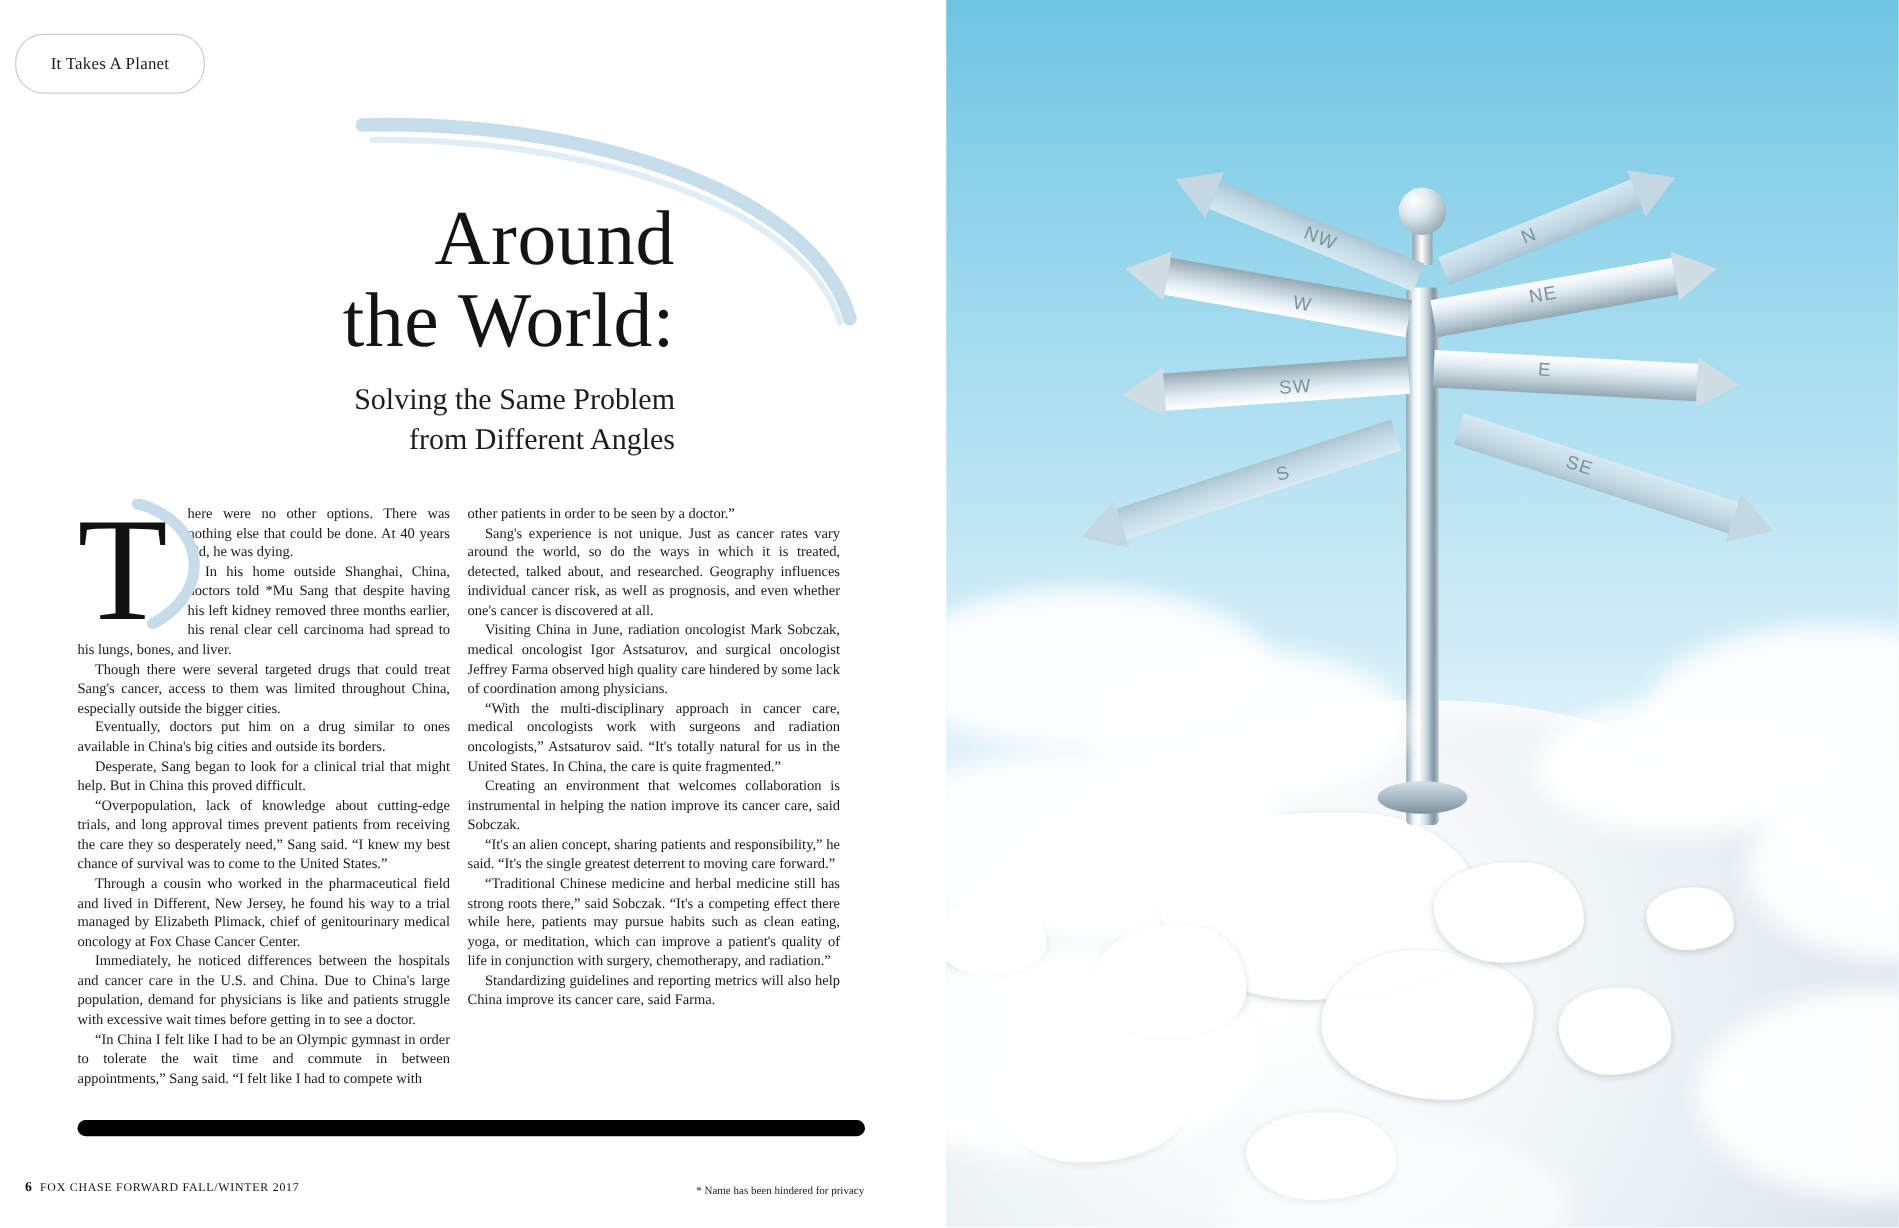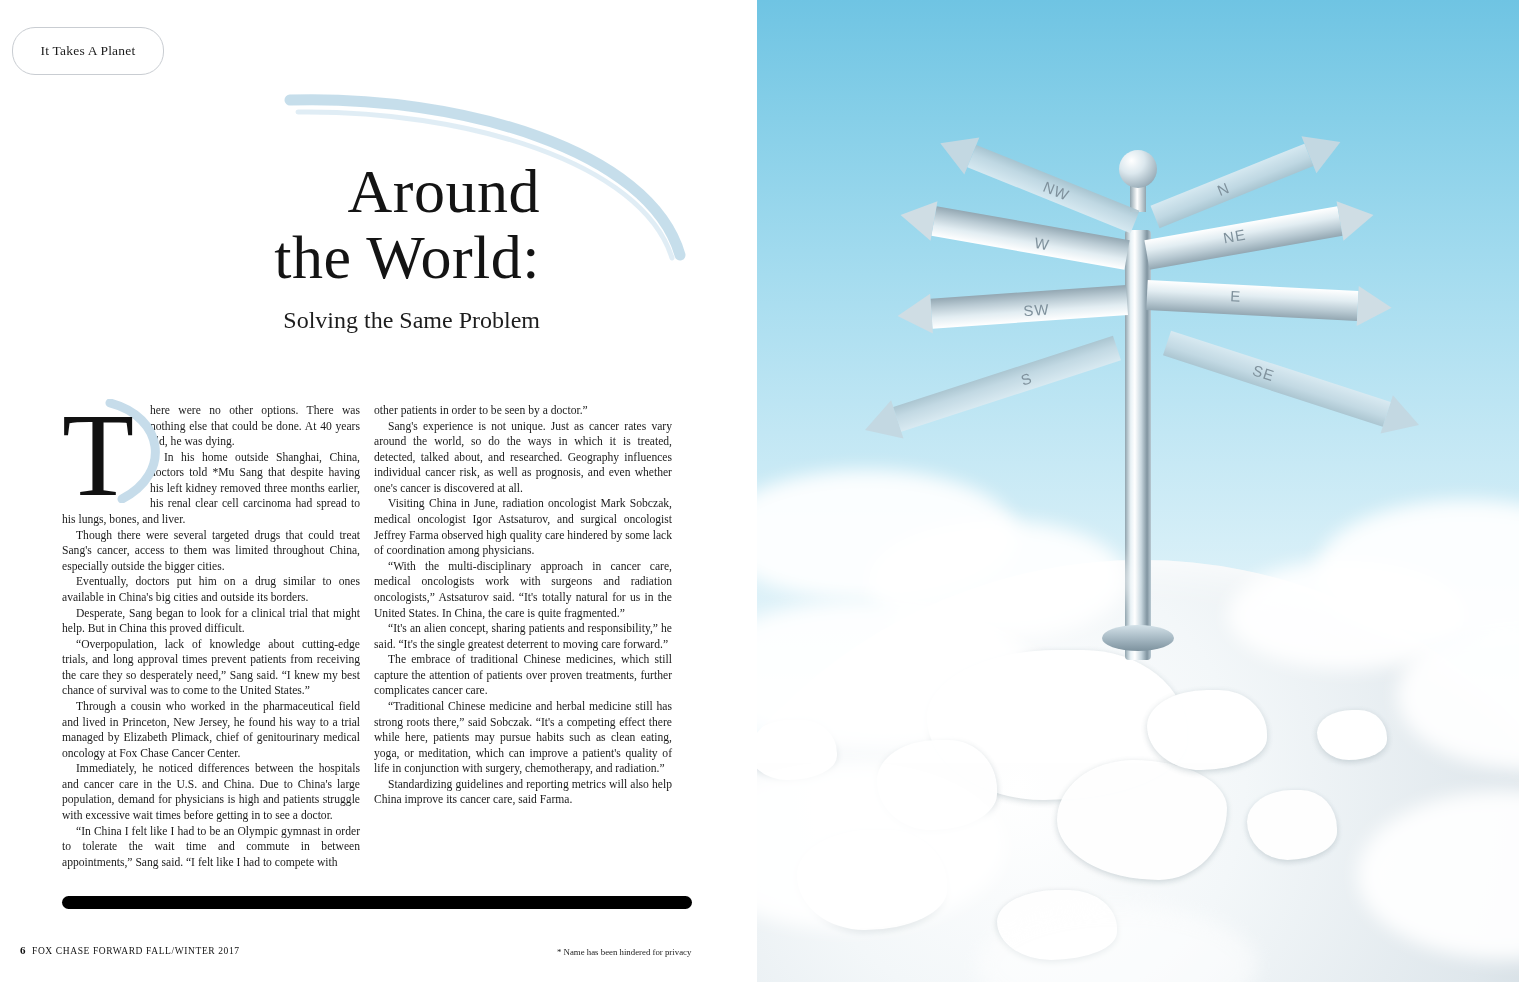--- a/index.html
+++ b/index.html
@@ -312,49 +312,50 @@
       <path d="M18 42 C 185 40, 362 92, 392 188" fill="none" stroke="#d8e9f2" stroke-width="5" stroke-linecap="round" opacity="0.8"></path>
     </svg>
 
     <div class="headline">
       <span class="l1">Around</span>
       <span class="l2">the World:</span>
     </div>
 
     <div class="deck">
       <div>Solving the Same Problem</div>
+      <div>from Different Angles</div>
     </div>
 
     <div class="cols">
 
       <div class="col c1">
         <div class="dropcap-wrap">
           <svg class="dropcap-arc" viewBox="0 0 80 104">
             <path d="M8 4 C 62 18, 70 74, 20 100" fill="none" stroke="#c6dcea" stroke-width="9" stroke-linecap="round"></path>
           </svg>
           <span class="dropcap">T</span>
         </div>
         <p class="first">here were no other options. There was nothing else that could be done. At 40 years old, he was dying.</p>
         <p>In his home outside Shanghai, China, doctors told *Mu Sang that despite having his left kidney removed three months earlier, his renal clear cell carcinoma had spread to his lungs, bones, and liver.</p>
         <p>Though there were several targeted drugs that could treat Sang's cancer, access to them was limited throughout China, especially outside the bigger cities.</p>
         <p>Eventually, doctors put him on a drug similar to ones available in China's big cities and outside its borders.</p>
         <p>Desperate, Sang began to look for a clinical trial that might help. But in China this proved difficult.</p>
         <p>“Overpopulation, lack of knowledge about cutting-edge trials, and long approval times prevent patients from receiving the care they so desperately need,” Sang said. “I knew my best chance of survival was to come to the United States.”</p>
-        <p>Through a cousin who worked in the pharmaceutical field and lived in Princeton, New Jersey, he found his way to a trial managed by Elizabeth Plimack, chief of genitourinary medical oncology at Fox Chase Cancer Center.</p>
-        <p>Immediately, he noticed differences between the hospitals and cancer care in the U.S. and China. Due to China's large population, demand for physicians is high and patients struggle with excessive wait times before getting in to see a doctor.</p>
+        <p>Through a cousin who worked in the pharmaceutical field and lived in Different, New Jersey, he found his way to a trial managed by Elizabeth Plimack, chief of genitourinary medical oncology at Fox Chase Cancer Center.</p>
+        <p>Immediately, he noticed differences between the hospitals and cancer care in the U.S. and China. Due to China's large population, demand for physicians is like and patients struggle with excessive wait times before getting in to see a doctor.</p>
         <p>“In China I felt like I had to be an Olympic gymnast in order to tolerate the wait time and commute in between appointments,” Sang said. “I felt like I had to compete with</p>
       </div>
 
       <div class="col c2">
         <p class="first">other patients in order to be seen by a doctor.”</p>
         <p>Sang's experience is not unique. Just as cancer rates vary around the world, so do the ways in which it is treated, detected, talked about, and researched. Geography influences individual cancer risk, as well as prognosis, and even whether one's cancer is discovered at all.</p>
         <p>Visiting China in June, radiation oncologist Mark Sobczak, medical oncologist Igor Astsaturov, and surgical oncologist Jeffrey Farma observed high quality care hindered by some lack of coordination among physicians.</p>
         <p>“With the multi-disciplinary approach in cancer care, medical oncologists work with surgeons and radiation oncologists,” Astsaturov said. “It's totally natural for us in the United States. In China, the care is quite fragmented.”</p>
+        <p>Creating an environment that welcomes collaboration is instrumental in helping the nation improve its cancer care, said Sobczak.</p>
         <p>“It's an alien concept, sharing patients and responsibility,” he said. “It's the single greatest deterrent to moving care forward.”</p>
-        <p>The embrace of traditional Chinese medicines, which still capture the attention of patients over proven treatments, further complicates cancer care.</p>
         <p>“Traditional Chinese medicine and herbal medicine still has strong roots there,” said Sobczak. “It's a competing effect there while here, patients may pursue habits such as clean eating, yoga, or meditation, which can improve a patient's quality of life in conjunction with surgery, chemotherapy, and radiation.”</p>
         <p>Standardizing guidelines and reporting metrics will also help China improve its cancer care, said Farma.</p>
       </div>
 
     </div>
 
     <div class="bottom-rule"></div>
 
     <div class="folio">6</div>
     <div class="footer-left">FOX CHASE FORWARD   FALL/WINTER 2017</div>

